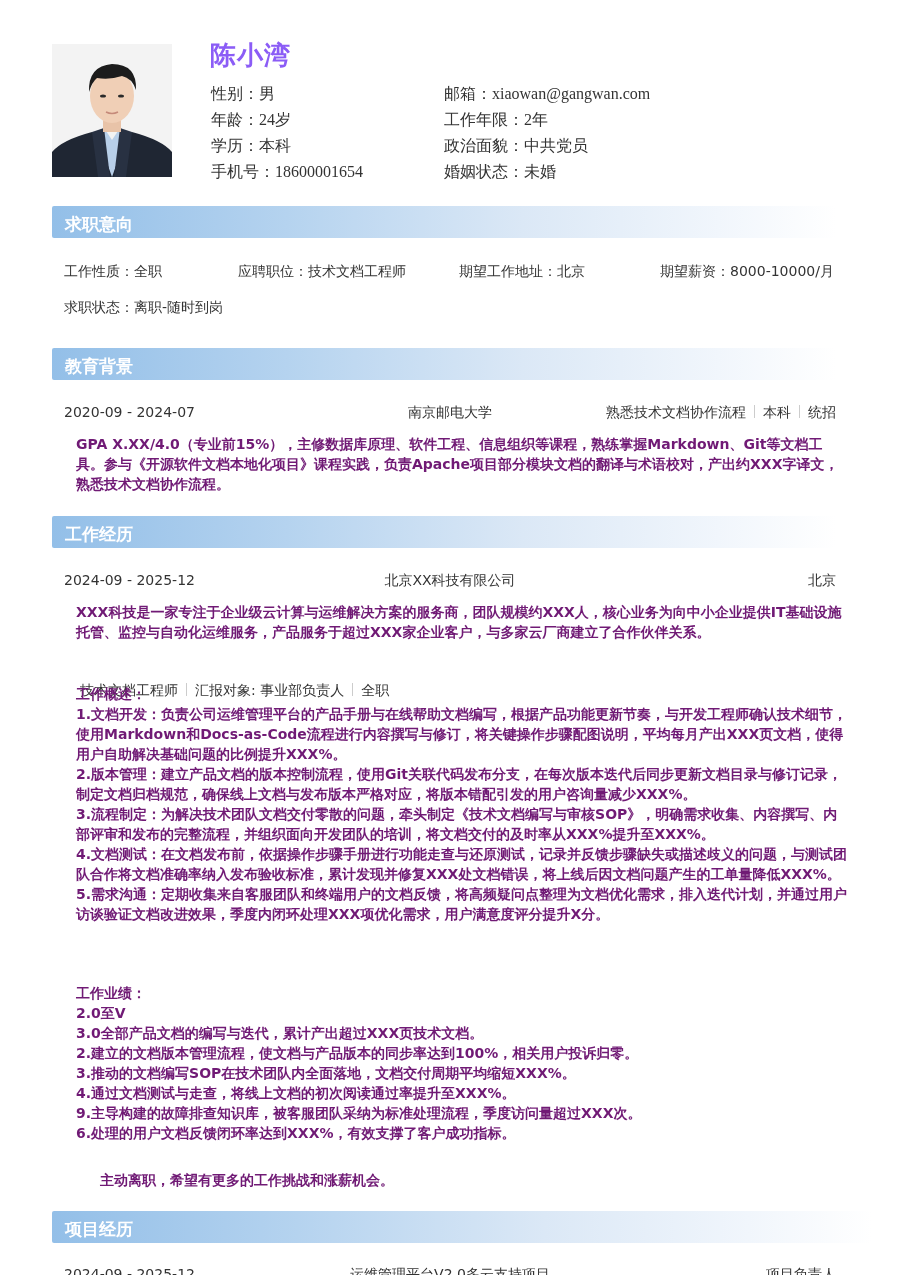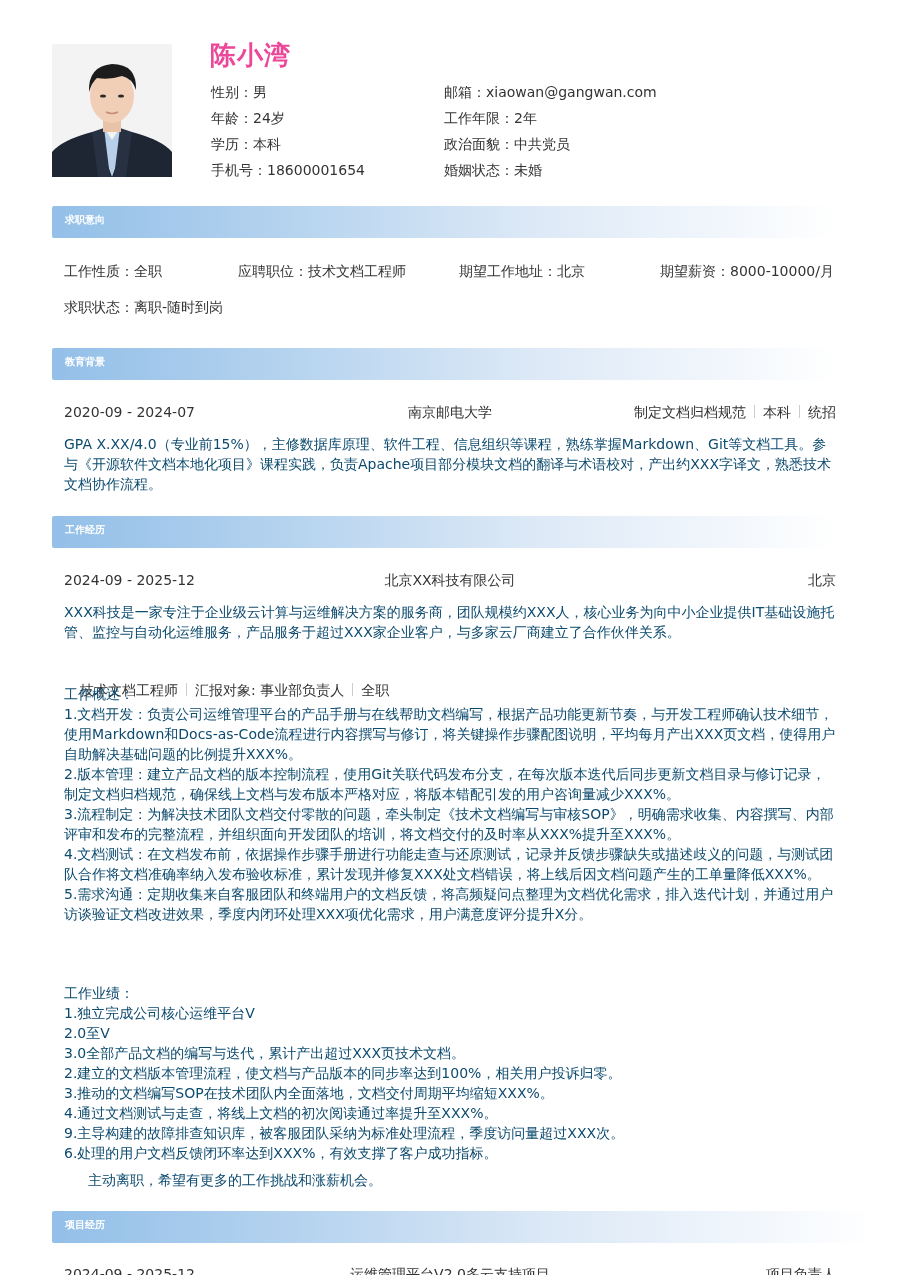--- a/index.html
+++ b/index.html
@@ -4,31 +4,31 @@
 <style>
   html, body { margin: 0; padding: 0; background: #ffffff; }
   body { width: 900px; height: 1275px; overflow: hidden; position: relative;
          font-family: "DejaVu Sans", "Liberation Sans", sans-serif; color: #333333; }
   .page { position: absolute; left: 0; top: 0; width: 900px; }
 
   .photo { position: absolute; left: 52px; top: 44px; width: 120px; height: 133px;
            background: linear-gradient(180deg,#f4f4f4 0%, #f0f0f0 55%, #ffffff 56%); overflow: hidden; }
   .photo svg { display: block; }
 
-  .name { position: absolute; left: 210px; top: 38px; font-size: 26px; font-weight: bold; color: #ec4899; letter-spacing: 1px; }
-  .info-row { position: absolute; font-size: 14px; color: #333; white-space: nowrap; }
+  .name { position: absolute; left: 210px; top: 38px; font-size: 26px; font-weight: bold; color: #8b5cf6; letter-spacing: 1px; }
+  .info-row { position: absolute; font-size: 16px; color: #333; white-space: nowrap; font-family: Liberation Serif, serif; }
   .info-row .lbl { color: #333; }
 
   .section-bar { position: absolute; left: 52px; width: 784px; height: 32px;
                  background: linear-gradient(90deg, #93bfe8 0%, #b5d3ef 30%, #dbe8f6 60%, #f1f6fc 85%, #ffffff 100%);
                  border-radius: 2px; }
-  .section-bar span { position: absolute; left: 13px; top: 7px; font-size: 10px; font-weight: bold; color: #ffffff; }
+  .section-bar span { position: absolute; left: 13px; top: 7px; font-size: 17px; font-weight: bold; color: #ffffff; }
 
   .line { position: absolute; font-size: 14px; color: #333; white-space: nowrap; text-align: center; }
-  .para { position: absolute; left: 64px; width: 774px; font-size: 14px; line-height: 20px; color: #0c4a6e; }
+  .para { position: absolute; left: 76px; width: 774px; font-size: 14px; line-height: 20px; color: #701a75; font-weight: bold; }
   .sep { display: inline-block; width: 1px; height: 13px; background: #cccccc; margin: 0 8px; vertical-align: -1px; }
   .right { text-align: right; }
   .list-line { display: block; }
 </style>
 </head>
 <body>
 
 <div class="page">
 
   <div class="photo">
@@ -101,21 +101,21 @@
   <div class="line" style="left:64px; top:299px;">
     <span>求职状态：</span><span>离职-随时到岗</span>
   </div>
 
   <div class="section-bar" style="top:348px;text-align:right;">
     <span>教育背景</span>
   </div>
   <div class="line" style="left:64px; top:404px;">2020-09 - 2024-07</div>
   <div class="line" style="left:350px; top:404px; width:200px; text-align:center;">南京邮电大学</div>
   <div class="line right" style="right:64px; top:404px;">
-    <span>制定文档归档规范</span><span class="sep"></span><span>本科</span><span class="sep"></span><span>统招</span>
+    <span>熟悉技术文档协作流程</span><span class="sep"></span><span>本科</span><span class="sep"></span><span>统招</span>
   </div>
   <div class="para" style="top:434px;">GPA X.XX/4.0（专业前15%），主修数据库原理、软件工程、信息组织等课程，熟练掌握Markdown、Git等文档工具。参与《开源软件文档本地化项目》课程实践，负责Apache项目部分模块文档的翻译与术语校对，产出约XXX字译文，熟悉技术文档协作流程。</div>
 
   <div class="section-bar" style="top:516px;">
     <span>工作经历</span>
   </div>
   <div class="line" style="left:64px; top:572px;">2024-09 - 2025-12</div>
   <div class="line" style="left:350px; top:572px; width:200px; text-align:center;">北京XX科技有限公司</div>
   <div class="line right" style="right:64px; top:572px;">北京</div>
   <div class="para" style="top:602px;">XXX科技是一家专注于企业级云计算与运维解决方案的服务商，团队规模约XXX人，核心业务为向中小企业提供IT基础设施托管、监控与自动化运维服务，产品服务于超过XXX家企业客户，与多家云厂商建立了合作伙伴关系。</div>
@@ -127,21 +127,20 @@
     <span class="list-line">工作概述：</span>
     <span class="list-line">1.文档开发：负责公司运维管理平台的产品手册与在线帮助文档编写，根据产品功能更新节奏，与开发工程师确认技术细节，使用Markdown和Docs-as-Code流程进行内容撰写与修订，将关键操作步骤配图说明，平均每月产出XXX页文档，使得用户自助解决基础问题的比例提升XXX%。</span>
     <span class="list-line">2.版本管理：建立产品文档的版本控制流程，使用Git关联代码发布分支，在每次版本迭代后同步更新文档目录与修订记录，制定文档归档规范，确保线上文档与发布版本严格对应，将版本错配引发的用户咨询量减少XXX%。</span>
     <span class="list-line">3.流程制定：为解决技术团队文档交付零散的问题，牵头制定《技术文档编写与审核SOP》，明确需求收集、内容撰写、内部评审和发布的完整流程，并组织面向开发团队的培训，将文档交付的及时率从XXX%提升至XXX%。</span>
     <span class="list-line">4.文档测试：在文档发布前，依据操作步骤手册进行功能走查与还原测试，记录并反馈步骤缺失或描述歧义的问题，与测试团队合作将文档准确率纳入发布验收标准，累计发现并修复XXX处文档错误，将上线后因文档问题产生的工单量降低XXX%。</span>
     <span class="list-line">5.需求沟通：定期收集来自客服团队和终端用户的文档反馈，将高频疑问点整理为文档优化需求，排入迭代计划，并通过用户访谈验证文档改进效果，季度内闭环处理XXX项优化需求，用户满意度评分提升X分。</span>
   </div>
 
   <div class="para" style="top:983px;">
     <span class="list-line">工作业绩：</span>
-    <span class="list-line">1.独立完成公司核心运维平台V</span>
     <span class="list-line">2.0至V</span>
     <span class="list-line">3.0全部产品文档的编写与迭代，累计产出超过XXX页技术文档。</span>
     <span class="list-line">2.建立的文档版本管理流程，使文档与产品版本的同步率达到100%，相关用户投诉归零。</span>
     <span class="list-line">3.推动的文档编写SOP在技术团队内全面落地，文档交付周期平均缩短XXX%。</span>
     <span class="list-line">4.通过文档测试与走查，将线上文档的初次阅读通过率提升至XXX%。</span>
     <span class="list-line">9.主导构建的故障排查知识库，被客服团队采纳为标准处理流程，季度访问量超过XXX次。</span>
     <span class="list-line">6.处理的用户文档反馈闭环率达到XXX%，有效支撑了客户成功指标。</span>
   </div>
   <div class="para" style="top:1170px;margin-left:24px;">主动离职，希望有更多的工作挑战和涨薪机会。</div>
 

